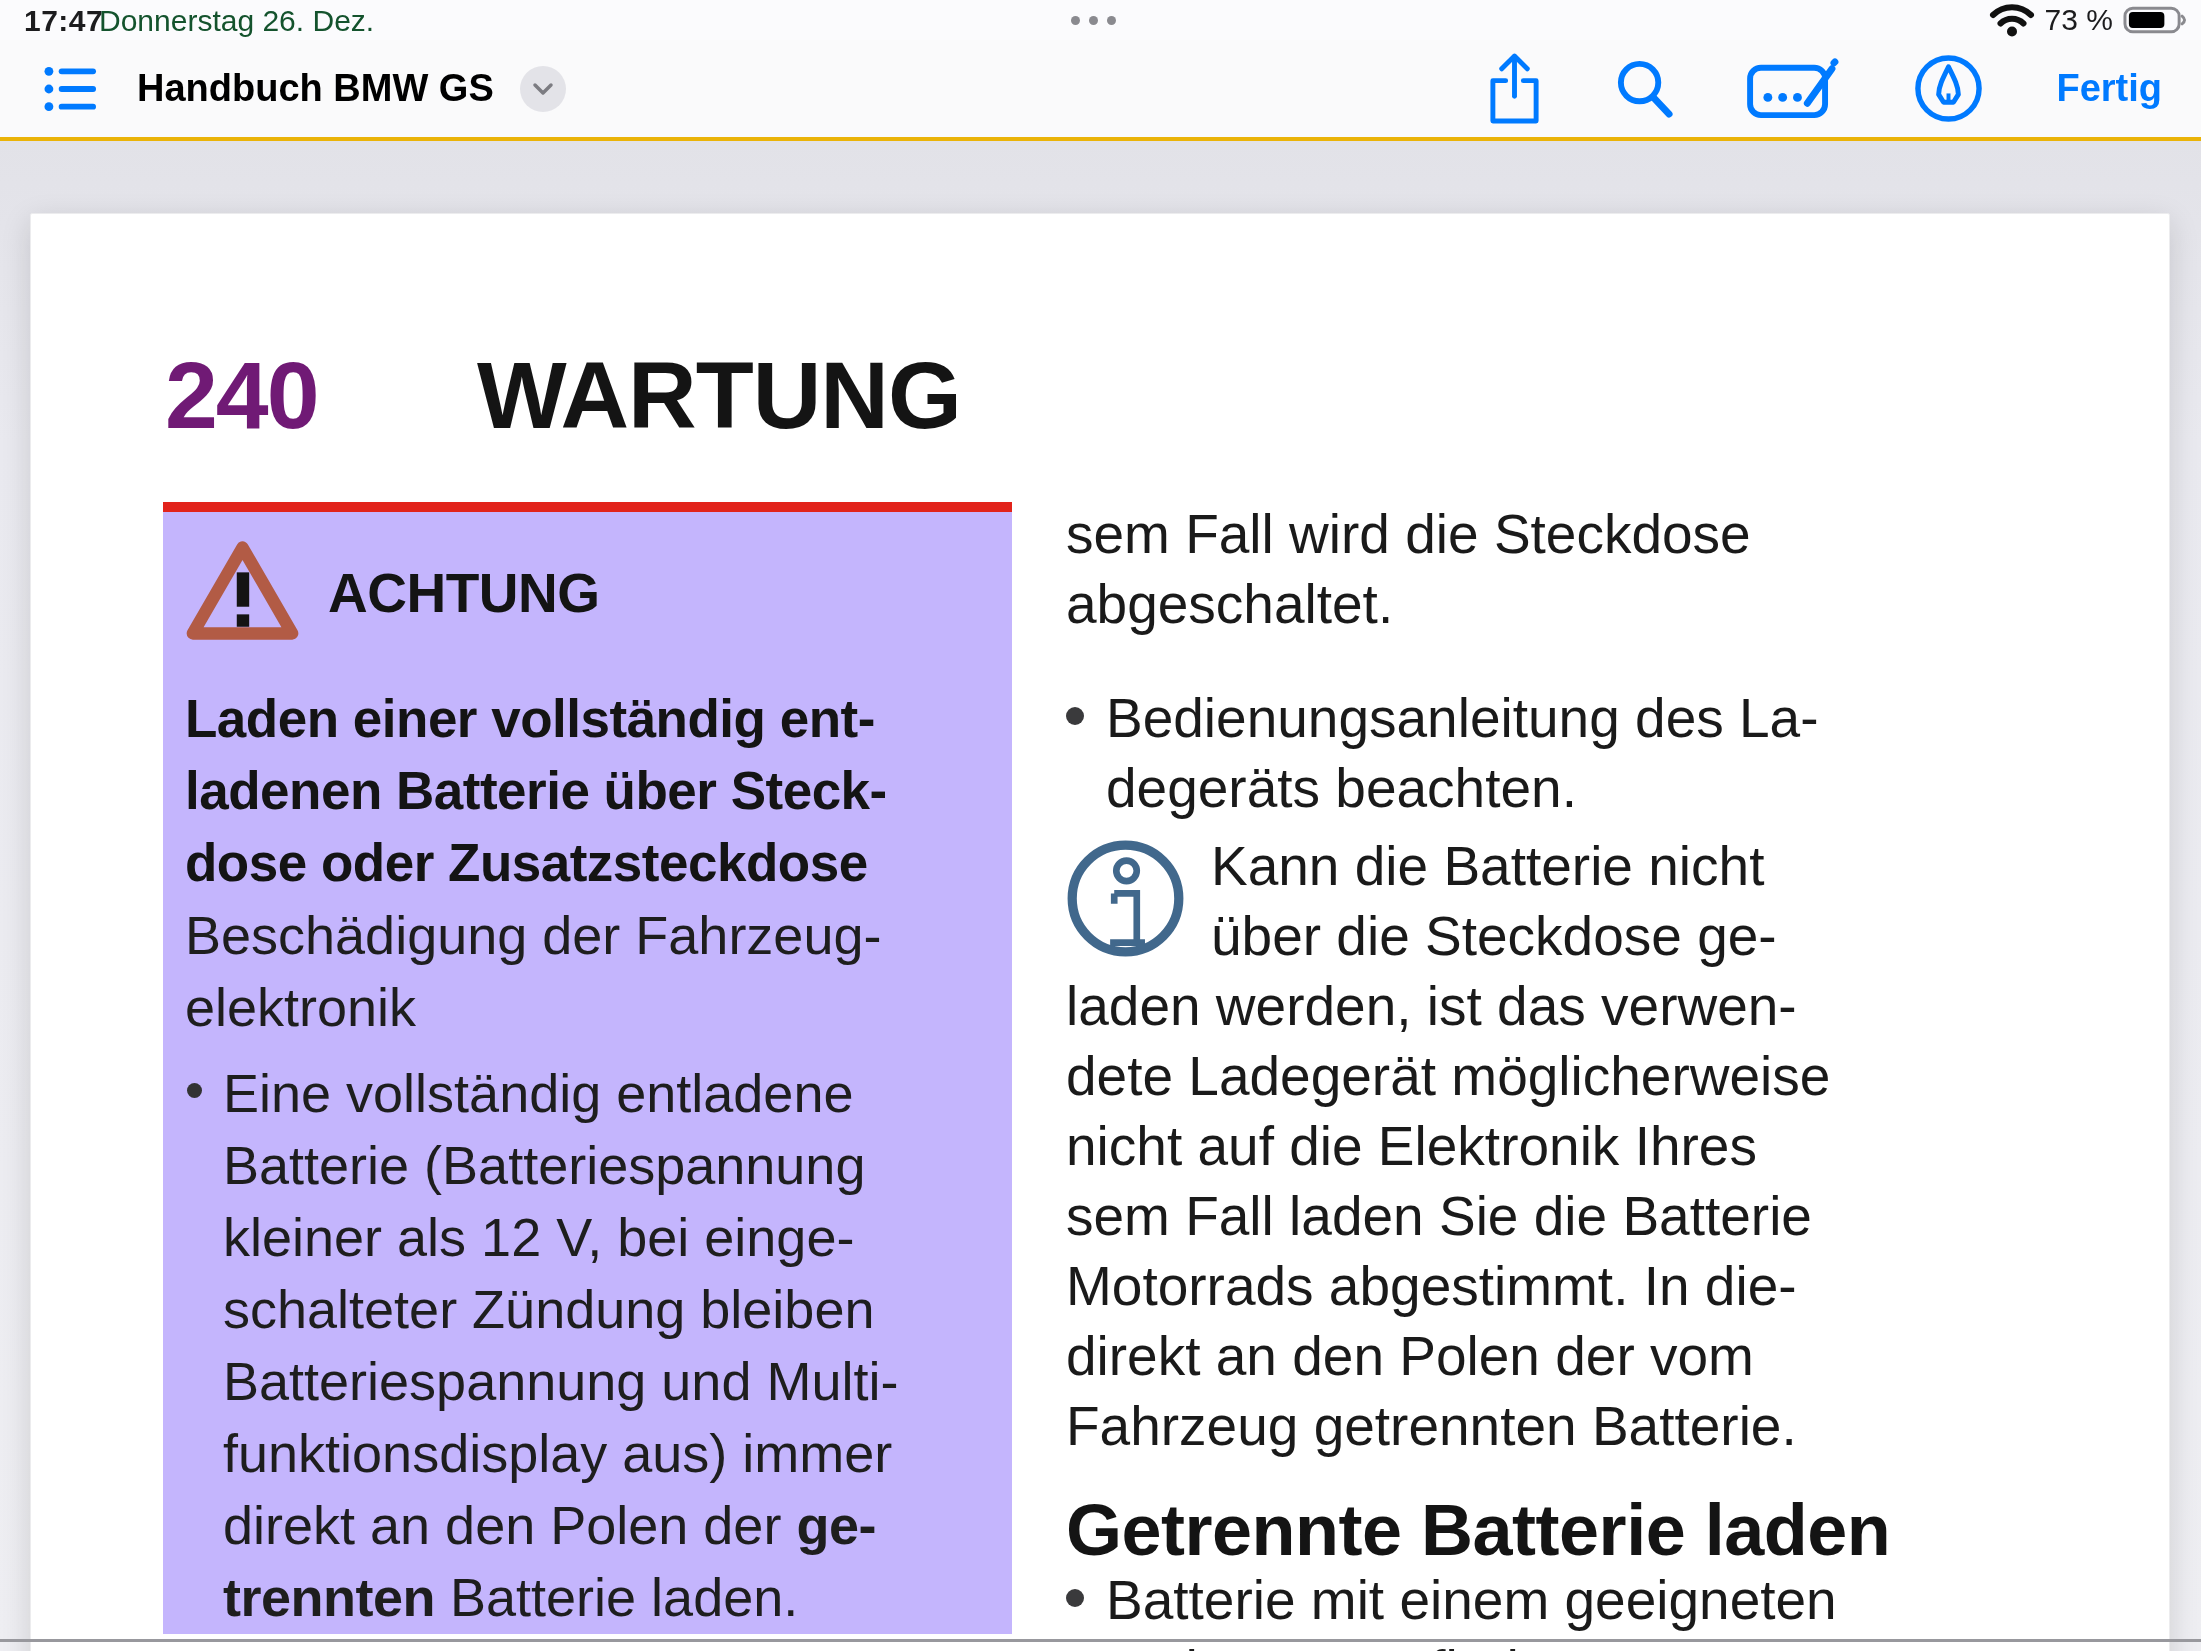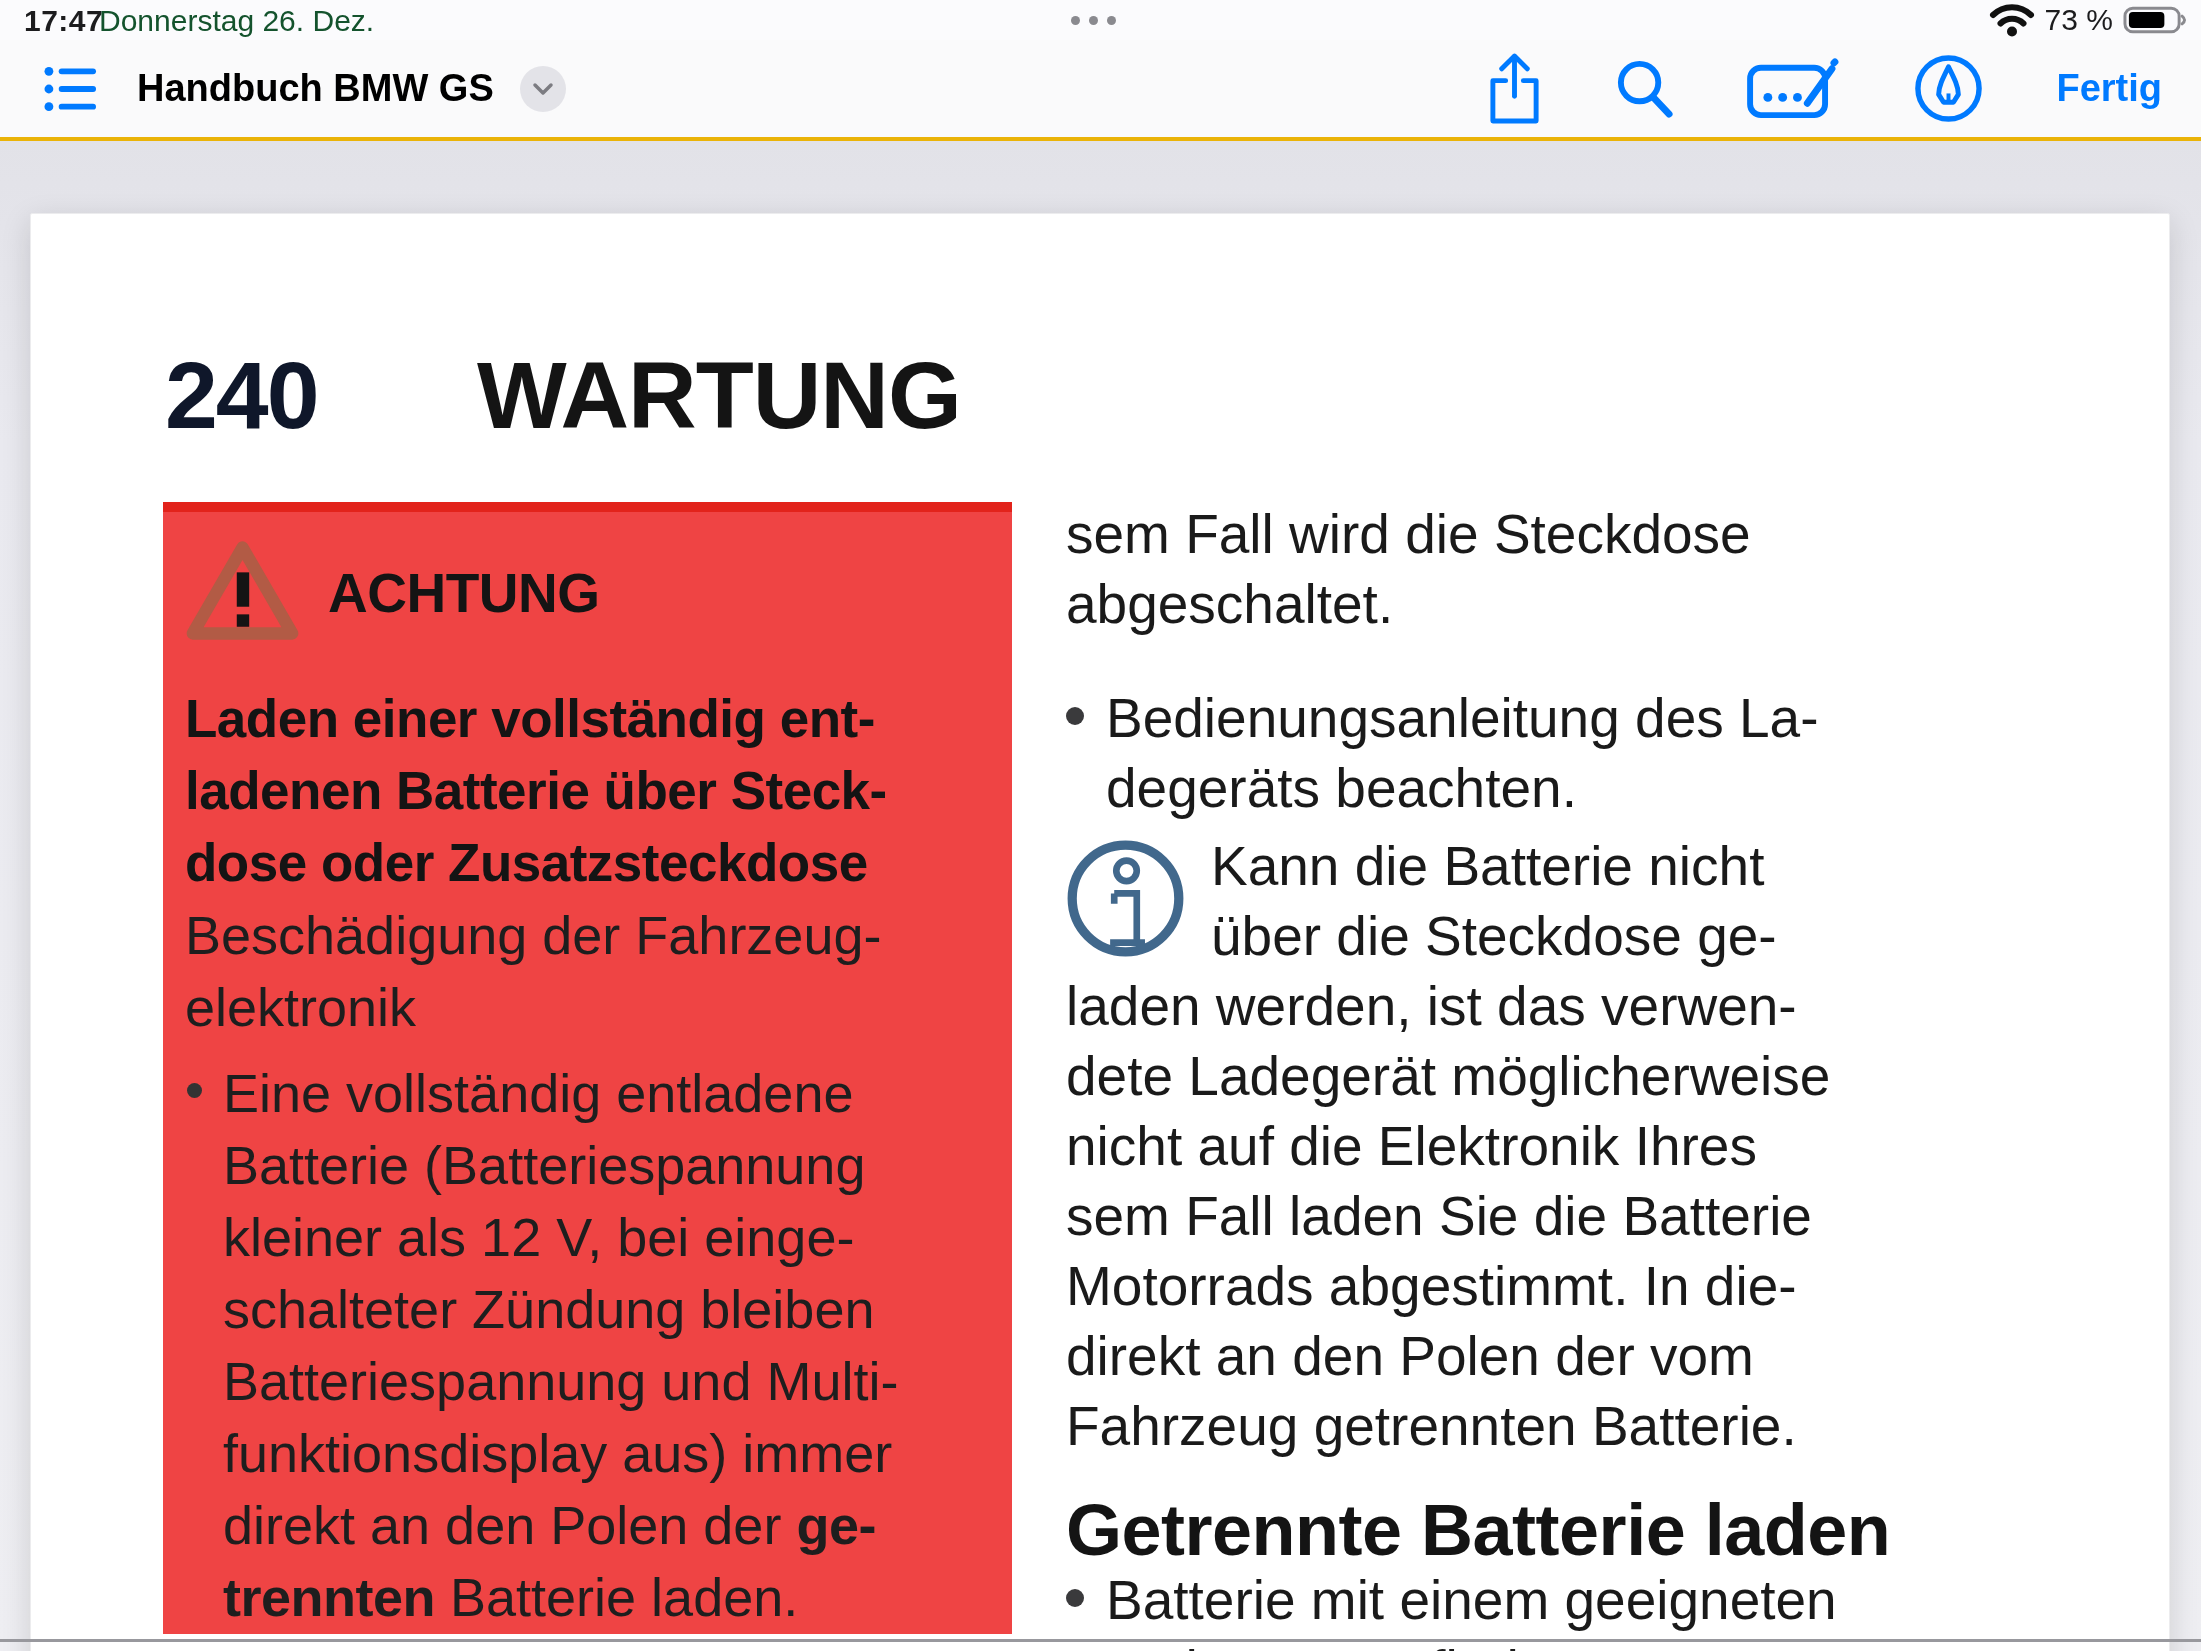--- a/index.html
+++ b/index.html
@@ -41,26 +41,26 @@
     background:linear-gradient(180deg,#E2E2E8 0%,#E9E9EF 20%,#EEEEF2 100%);
   }
   
   .page{
     position:absolute;left:30px;top:213px;width:2138px;height:1485px;
     background:#FFFFFF;border:1px solid #ECECEE;border-radius:2px;
     box-shadow:0 8px 30px rgba(0,0,0,.14);
     overflow:hidden;
   }
   .h1-row{position:absolute;left:0;top:127px;width:100%;height:109px;}
-  .h1-num{position:absolute;left:134px;top:0;font-size:95px;font-weight:700;letter-spacing:-2px;color:#0f172a;}
+  .h1-num{position:absolute;left:134px;top:0;font-size:95px;font-weight:700;letter-spacing:-2px;color:#701a75;}
   .h1-title{position:absolute;left:446px;top:0;font-size:95px;font-weight:700;letter-spacing:-1px;color:#141414;}
   
   .warnbox{
     position:absolute;left:132px;top:288px;width:849px;height:1132px;
-    background:#ef4444;border-top:10px solid #E2231B;
+    background:#c4b5fd;border-top:10px solid #E2231B;
     box-sizing:border-box;padding:26px 20px 0 22px;overflow:hidden;
   }
   .ach-row{display:flex;align-items:center;gap:28px;height:109px;}
   .ach-label{font-size:55px;font-weight:700;color:#141414;letter-spacing:-0.5px;}
   .warn-heading{margin-top:36px;}
   .warn-heading .line{font-size:53px;font-weight:700;line-height:72px;white-space:pre;color:#141414;letter-spacing:-0.5px;}
   .warn-sub .line{font-size:54px;font-weight:400;line-height:72px;white-space:pre;color:#1E1E1E;}
   .warn-bullet{position:relative;margin-top:14px;padding-left:38px;}
   .warn-bullet::before{content:"";position:absolute;left:2px;top:26px;width:15px;height:15px;border-radius:50%;background:#333;}
   .warn-bullet .line{font-size:54px;font-weight:400;line-height:72px;white-space:pre;color:#1E1E1E;}

